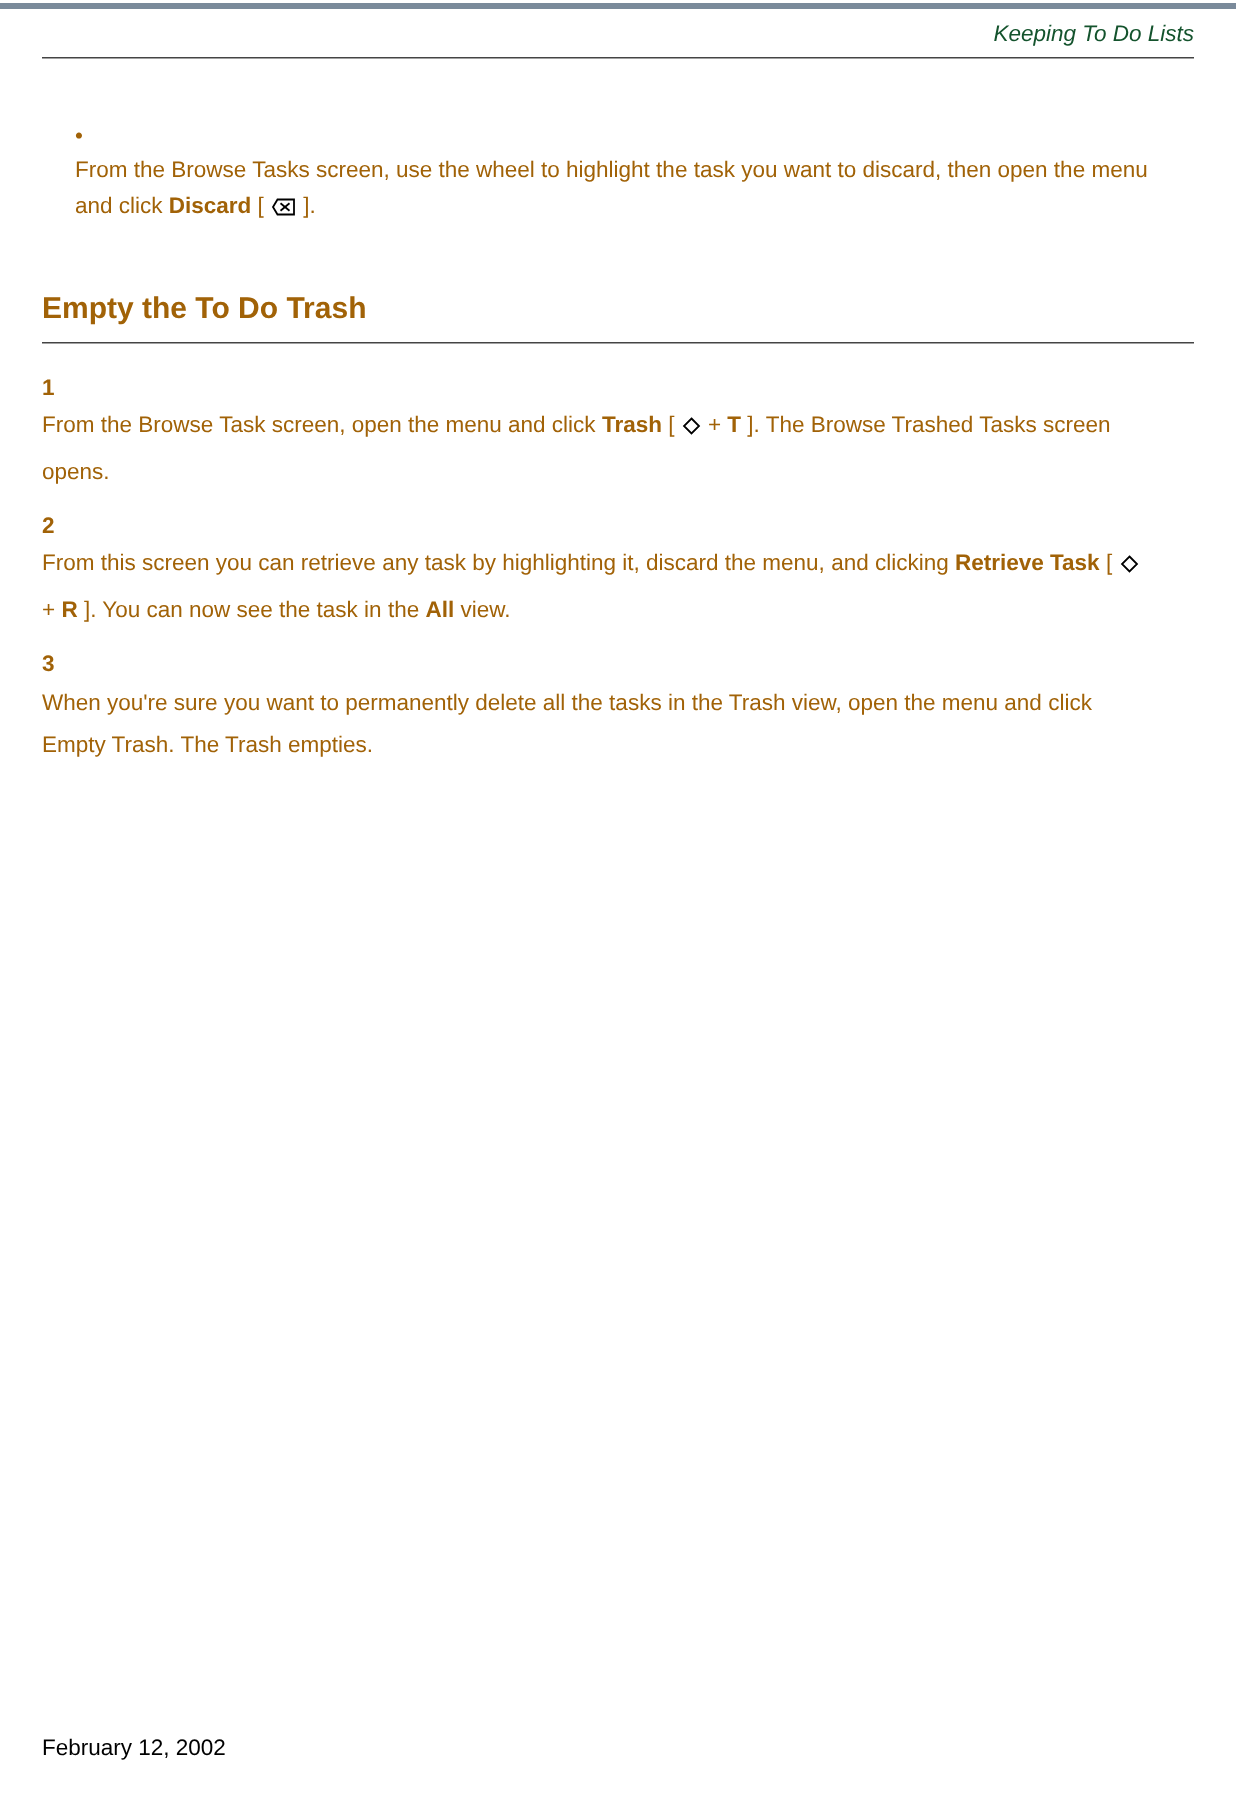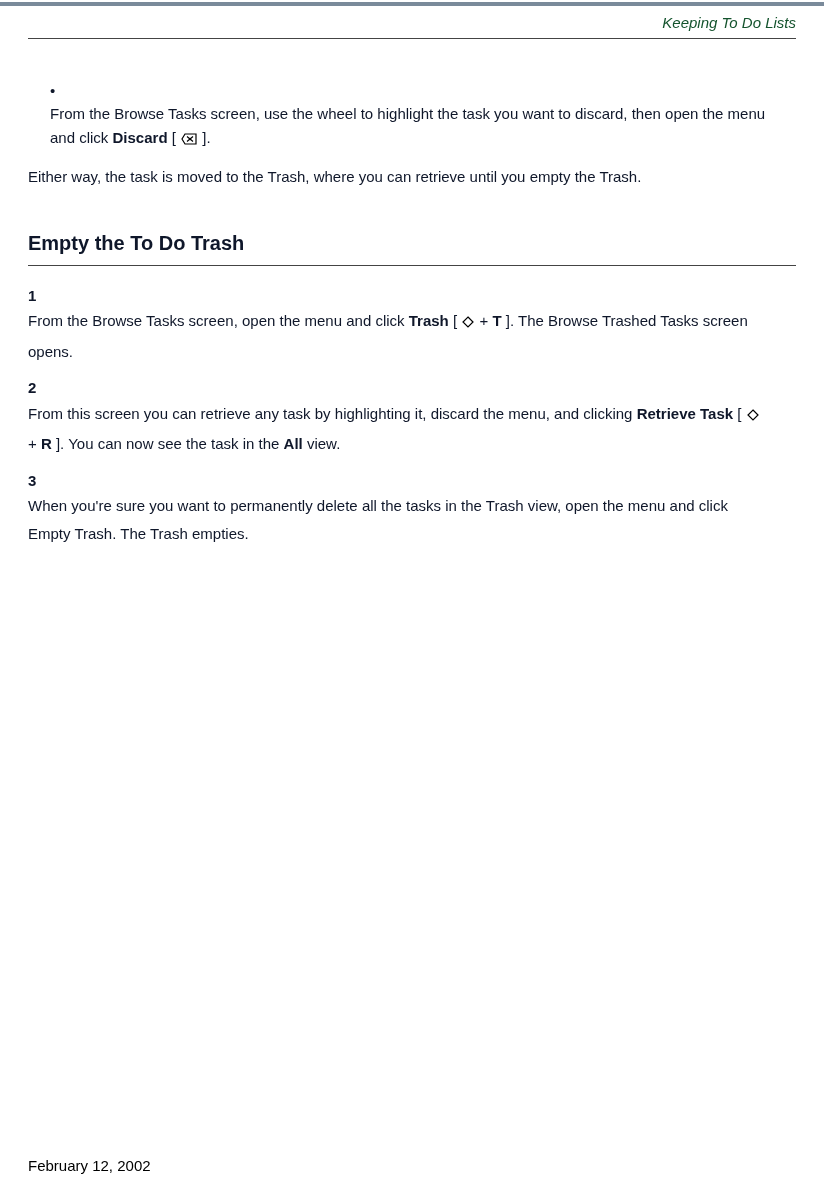--- a/index.html
+++ b/index.html
@@ -11,21 +11,21 @@
       padding: 0 28px;
     }
     .topbar { position: absolute; top: 0; left: 0; right: 0; height: 6px; border-bottom: 4px solid #7a8a9a; }
     .header-area {
       padding-top: 14px;
       border-bottom: 1px solid #444;
       text-align: right;
       padding-bottom: 6px;
     }
     .header-title { font-size: 15px; font-style: italic; color: #14532d; }
-    .content { padding-top: 40px; font-size: 15px; line-height: 1.55; color: #0f172a; }
+    .content { padding-top: 40px; font-size: 15px; line-height: 1.55; color: #a16207; }
     .bullets { list-style: none; margin-left: 22px; }
     .bullets li { margin-bottom: 14px; }
     .bullets li .dot { display: inline-block; width: 14px; vertical-align: top; }
     .bullets li .txt { display: inline-block; width: calc(100% - 14px); vertical-align: top; }
     .closing { margin-top: 6px; }
     .section-heading {
       font-size: 20px; font-weight: bold; margin-top: 40px;
       border-bottom: 1px solid #444; padding-bottom: 6px;
     }
     .subpara { margin-top: 22px; }
@@ -65,30 +65,29 @@
         <span class="txt">
           <span>From the Browse Tasks screen, use the wheel to highlight the task you want to discard, then open the menu and click </span><b>Discard</b><span> [ </span><span class="icon-inline"><svg width="16" height="12" viewBox="0 0 16 12">
                 <path d="M4 1 L15 1 L15 11 L4 11 L1 6 Z" fill="none" stroke="#000" stroke-width="1.2"></path>
                 <line x1="6" y1="3.5" x2="12" y2="8.5" stroke="#000" stroke-width="1.2"></line>
                 <line x1="12" y1="3.5" x2="6" y2="8.5" stroke="#000" stroke-width="1.2"></line>
               </svg></span><span> ].</span>
         </span>
       </li>
     </ul>
 
-    <p class="closing">Either way, the task is moved to the Trash, where you can retrieve until you empty the Trash.</p>
 
     <h2 class="section-heading">Empty the To Do Trash</h2>
 
 
     <ol class="steps">
       <li>
         <span class="num">1</span>
         <span class="body">
-          <span>From the Browse Tasks screen, open the menu and click </span><b>Trash</b><span> [ </span><span class="icon-inline"><svg width="12" height="12" viewBox="0 0 12 12">
+          <span>From the Browse Task screen, open the menu and click </span><b>Trash</b><span> [ </span><span class="icon-inline"><svg width="12" height="12" viewBox="0 0 12 12">
                 <path d="M6 1 L11 6 L6 11 L1 6 Z" fill="none" stroke="#000" stroke-width="1.2"></path>
               </svg></span><span> + </span><b>T</b><span> ]. The Browse Trashed Tasks screen opens.</span>
         </span>
       </li>
       <li>
         <span class="num">2</span>
         <span class="body">
           <span>From this screen you can retrieve any task by highlighting it, discard the menu, and clicking </span><b>Retrieve Task</b><span> [ </span><span class="icon-inline"><svg width="12" height="12" viewBox="0 0 12 12">
                 <path d="M6 1 L11 6 L6 11 L1 6 Z" fill="none" stroke="#000" stroke-width="1.2"></path>
               </svg></span><span> + </span><b>R</b><span> ]. You can now see the task in the </span><b>All</b><span> view.</span>

